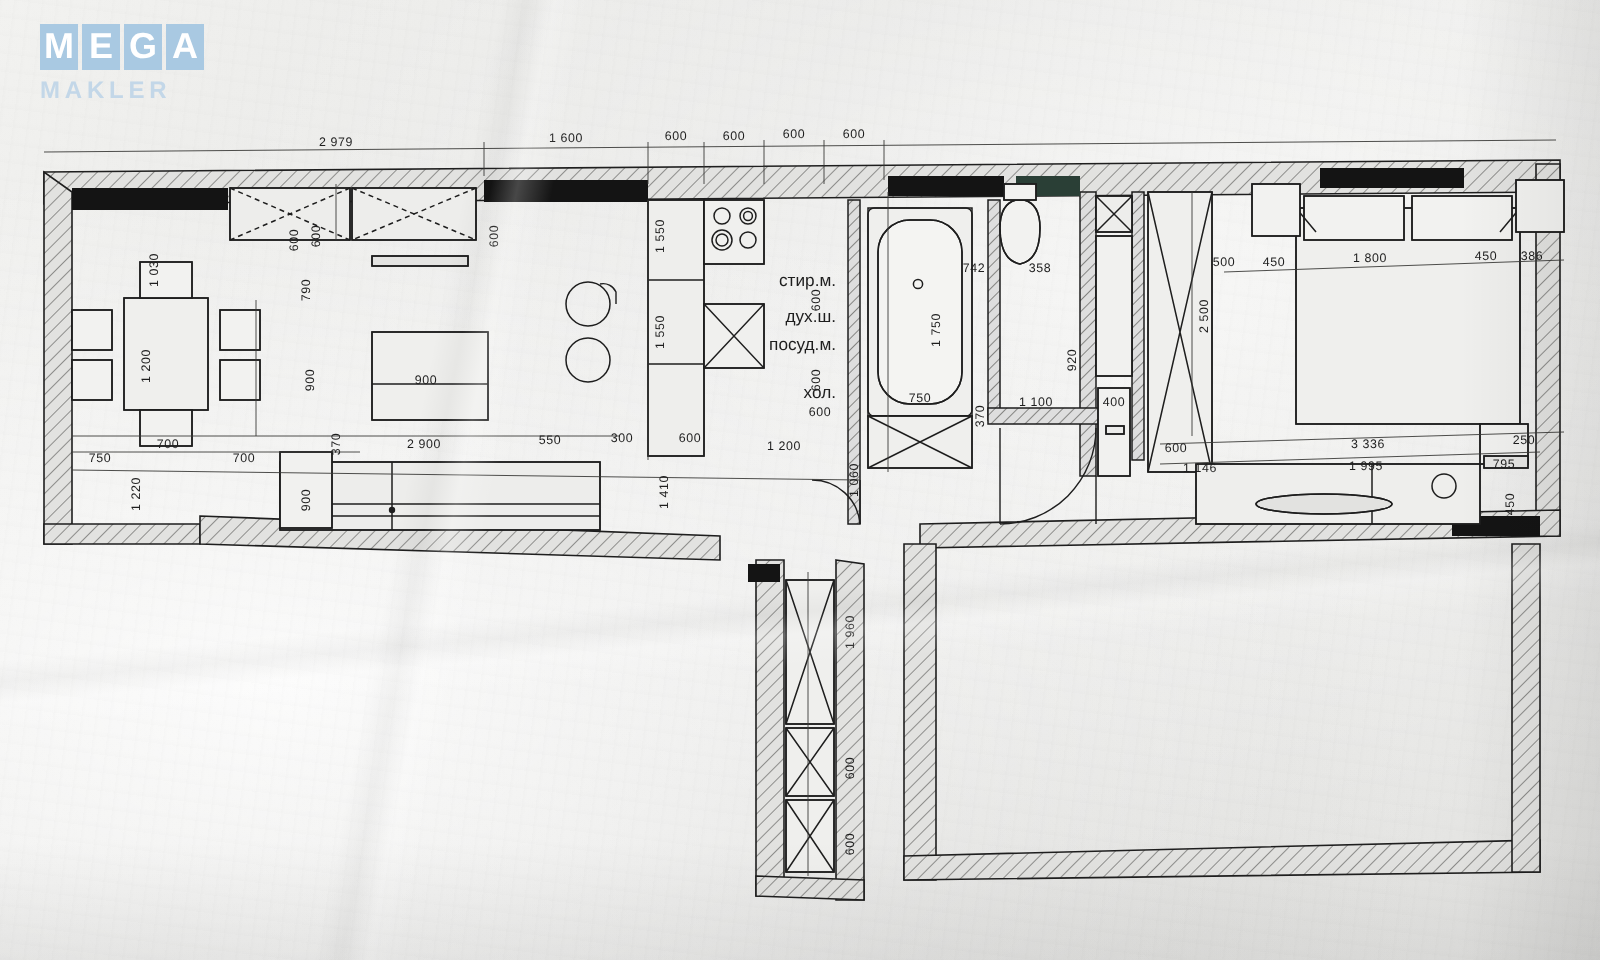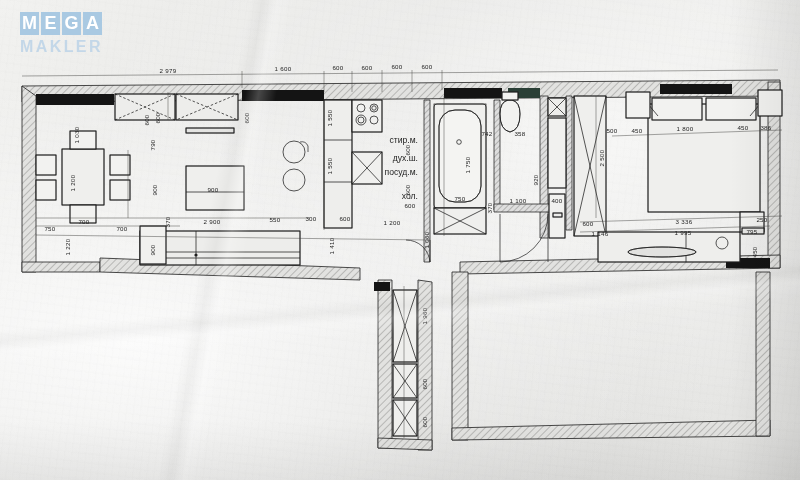--- a/index.html
+++ b/index.html
@@ -15,21 +15,21 @@
   #paper{position:absolute;inset:0;}
   .grain{position:absolute;inset:0;opacity:.5;pointer-events:none;
     background-image:
       repeating-linear-gradient(97deg, rgba(0,0,0,.018) 0px, rgba(0,0,0,0) 2px, rgba(255,255,255,.02) 4px, rgba(0,0,0,0) 7px),
       repeating-linear-gradient(7deg, rgba(0,0,0,.015) 0px, rgba(0,0,0,0) 3px, rgba(255,255,255,.025) 6px, rgba(0,0,0,0) 9px);}
   .crease{position:absolute;pointer-events:none;}
   #logo{position:absolute;left:20px;top:12px;z-index:40;}
   .logo-row1{display:flex;gap:2px;}
   .logo-row1 span{display:inline-block;width:19px;height:23px;background:#a9c9e2;color:#fff;
     font-size:18px;font-weight:700;line-height:23px;text-align:center;letter-spacing:0;}
-  .logo-row2{margin-top:3px;color:#c3d7e8;font-size:16px;font-weight:700;letter-spacing:2.4px;}
+  .logo-row2{margin-top:3px;color:#c3d7e8;font-size:12px;font-weight:700;letter-spacing:2.4px;}
   svg{position:absolute;left:0;top:0;width:800px;height:480px;}
   text{font-family:"Liberation Sans",sans-serif;fill:#1e1e1e;}
   .dim{font-size:6.2px;letter-spacing:.3px;}
   .rm{font-size:8.6px;}
 </style>
 </head>
 <body>
 
 <div id="stage">
   <div id="paper"></div>

